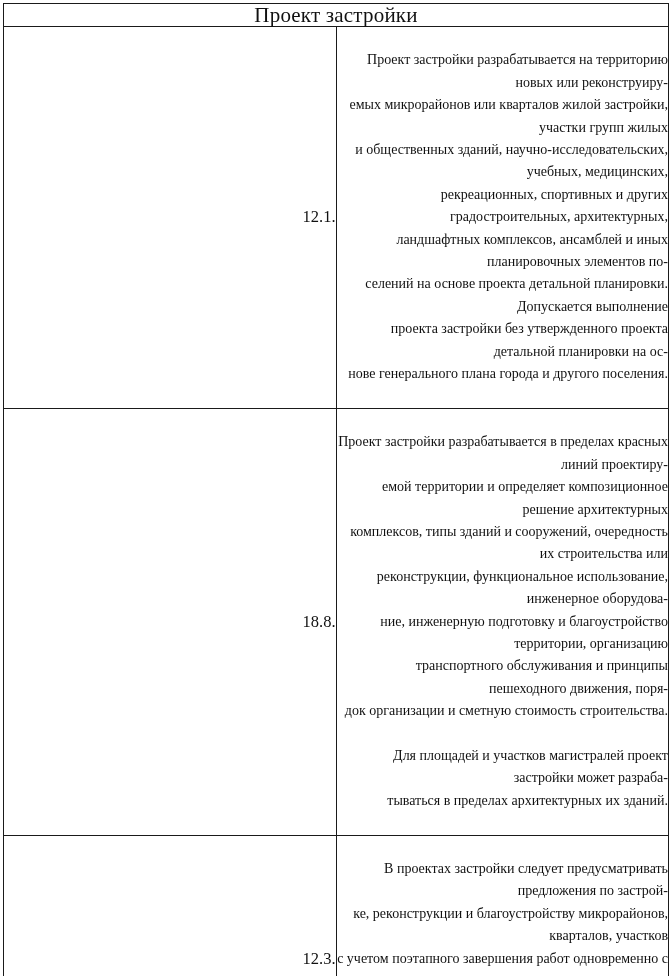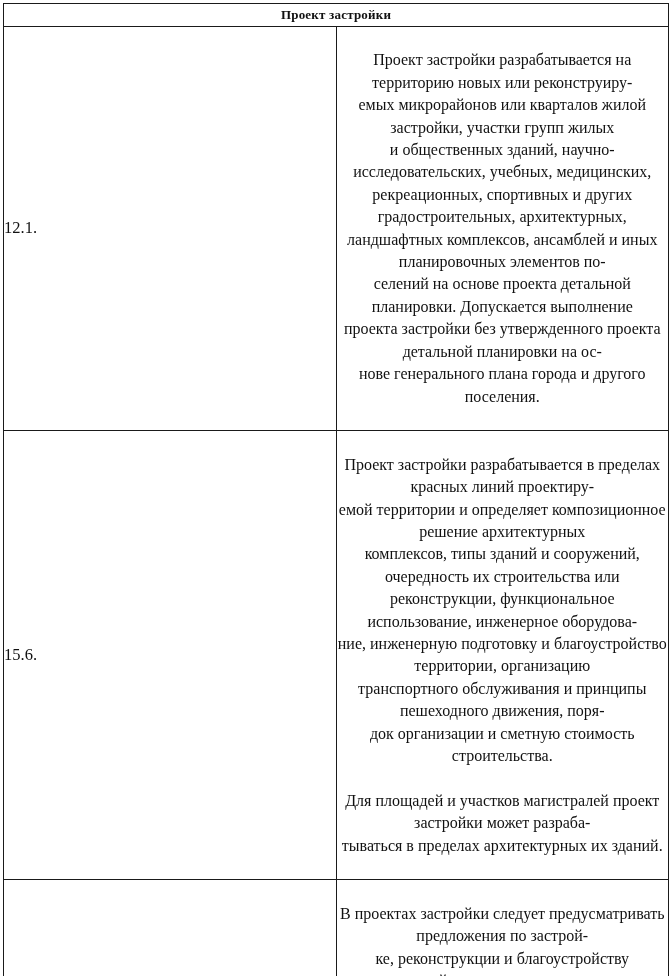--- a/index.html
+++ b/index.html
@@ -20,39 +20,39 @@
     margin: 3px 0 0 3px;
     table-layout: fixed;
   }
   .doc-table td, .doc-table th {
     border: 1.5px solid #1a1a1a;
     vertical-align: middle;
     padding: 0;
   }
   .title-cell {
     text-align: center;
-    font-weight: bold;
-    font-size: 13px;
+    font-weight: normal;
+    font-size: 21px;
     line-height: 22px;
     padding: 3px 0 4px 0;
     letter-spacing: 0.2px;
   }
   .num-cell {
     width: 56px;
-    text-align: left;
+    text-align: right;
     font-size: 16.5px;
     line-height: 22.4px;
     vertical-align: middle;
     font-family: "Liberation Serif", "DejaVu Serif", serif;
   }
   .body-cell {
     padding: 1px 3px 2px 5px;
-    font-size: 16px;
+    font-size: 14px;
     line-height: 22.4px;
-    text-align: center;
+    text-align: right;
     hyphens: none;
     white-space: pre-line;
   }
   .body-cell p {
     margin: 0;
     white-space: pre-line;
   }
 </style>
 </head>
 <body>
@@ -71,21 +71,21 @@
 и общественных зданий, научно-исследовательских, учебных, медицинских,
 рекреационных, спортивных и других градостроительных, архитектурных,
 ландшафтных комплексов, ансамблей и иных планировочных элементов по-
 селений на основе проекта детальной планировки. Допускается выполнение
 проекта застройки без утвержденного проекта детальной планировки на ос-
 нове генерального плана города и другого поселения.</p>
       </td>
     </tr>
 
     <tr>
-      <td class="num-cell">15.6.</td>
+      <td class="num-cell">18.8.</td>
       <td class="body-cell">
         <p>Проект застройки разрабатывается в пределах красных линий проектиру-
 емой территории и определяет композиционное решение архитектурных
 комплексов, типы зданий и сооружений, очередность их строительства или
 реконструкции, функциональное использование, инженерное оборудова-
 ние, инженерную подготовку и благоустройство территории, организацию
 транспортного обслуживания и принципы пешеходного движения, поря-
 док организации и сметную стоимость строительства.</p>
         <p>Для площадей и участков магистралей проект застройки может разраба-
 тываться в пределах архитектурных их зданий.</p>

